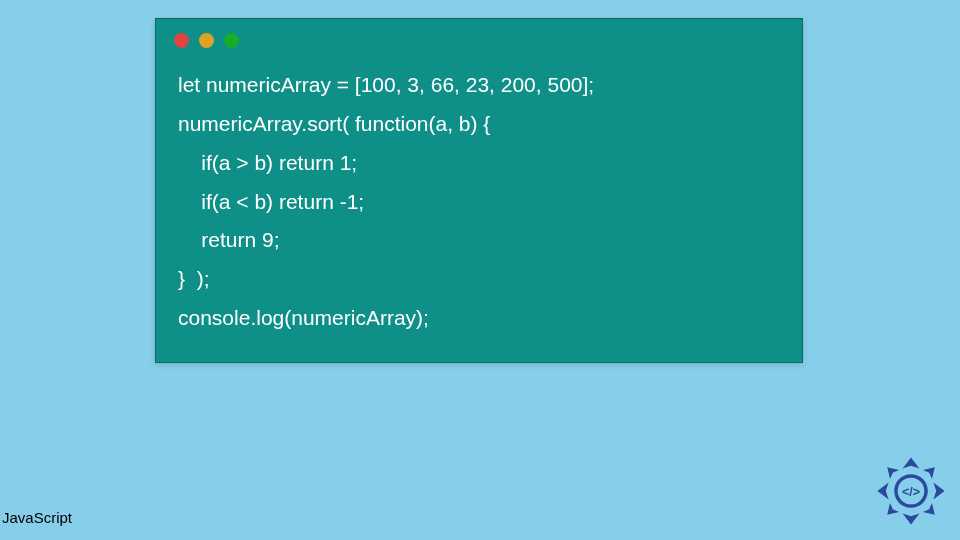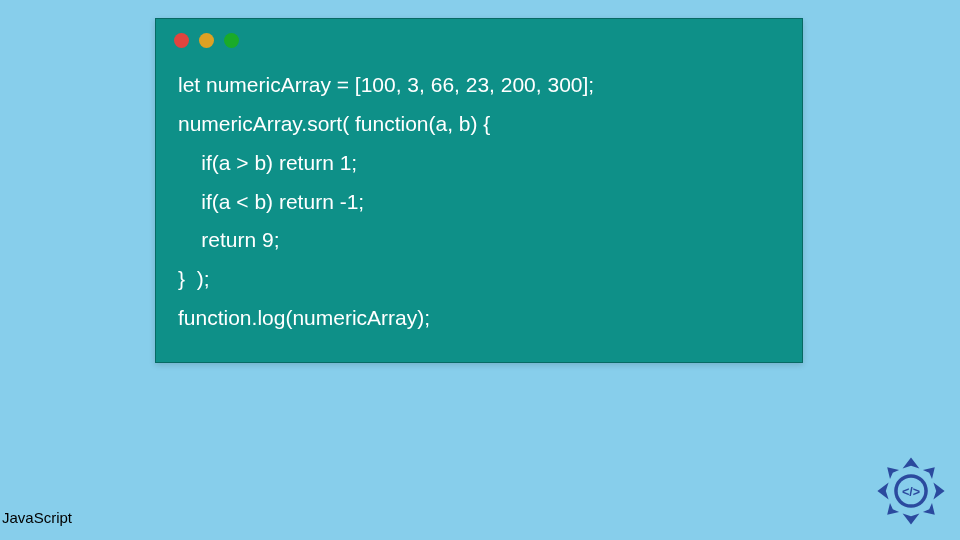--- a/index.html
+++ b/index.html
@@ -99,27 +99,27 @@
   </style>
 </head>
 <body>
 
 <div class="code-window">
   <div class="titlebar">
     <div class="dot red"></div>
     <div class="dot yellow"></div>
     <div class="dot green"></div>
   </div>
-  <div class="code-body"><span>let numericArray = [100, 3, 66, 23, 200, 300];</span>
+  <div class="code-body"><span>let numericArray = [100, 3, 66, 23, 200, 500];</span>
 <span>numericArray.sort( function(a, b) {</span>
 <span>    if(a &gt; b) return 1;</span>
 <span>    if(a &lt; b) return -1;</span>
 <span>    return 9;</span>
 <span>}  );</span>
-<span>function.log(numericArray);</span></div>
+<span>console.log(numericArray);</span></div>
 </div>
 
 <div class="js-badge">
   <div class="js-label">JavaScript</div>
 </div>
 
 <div class="delft">
   <div class="delft-icon">
     <svg width="70" height="70" viewBox="0 0 100 100">
       <g fill="#2b4a9e">

